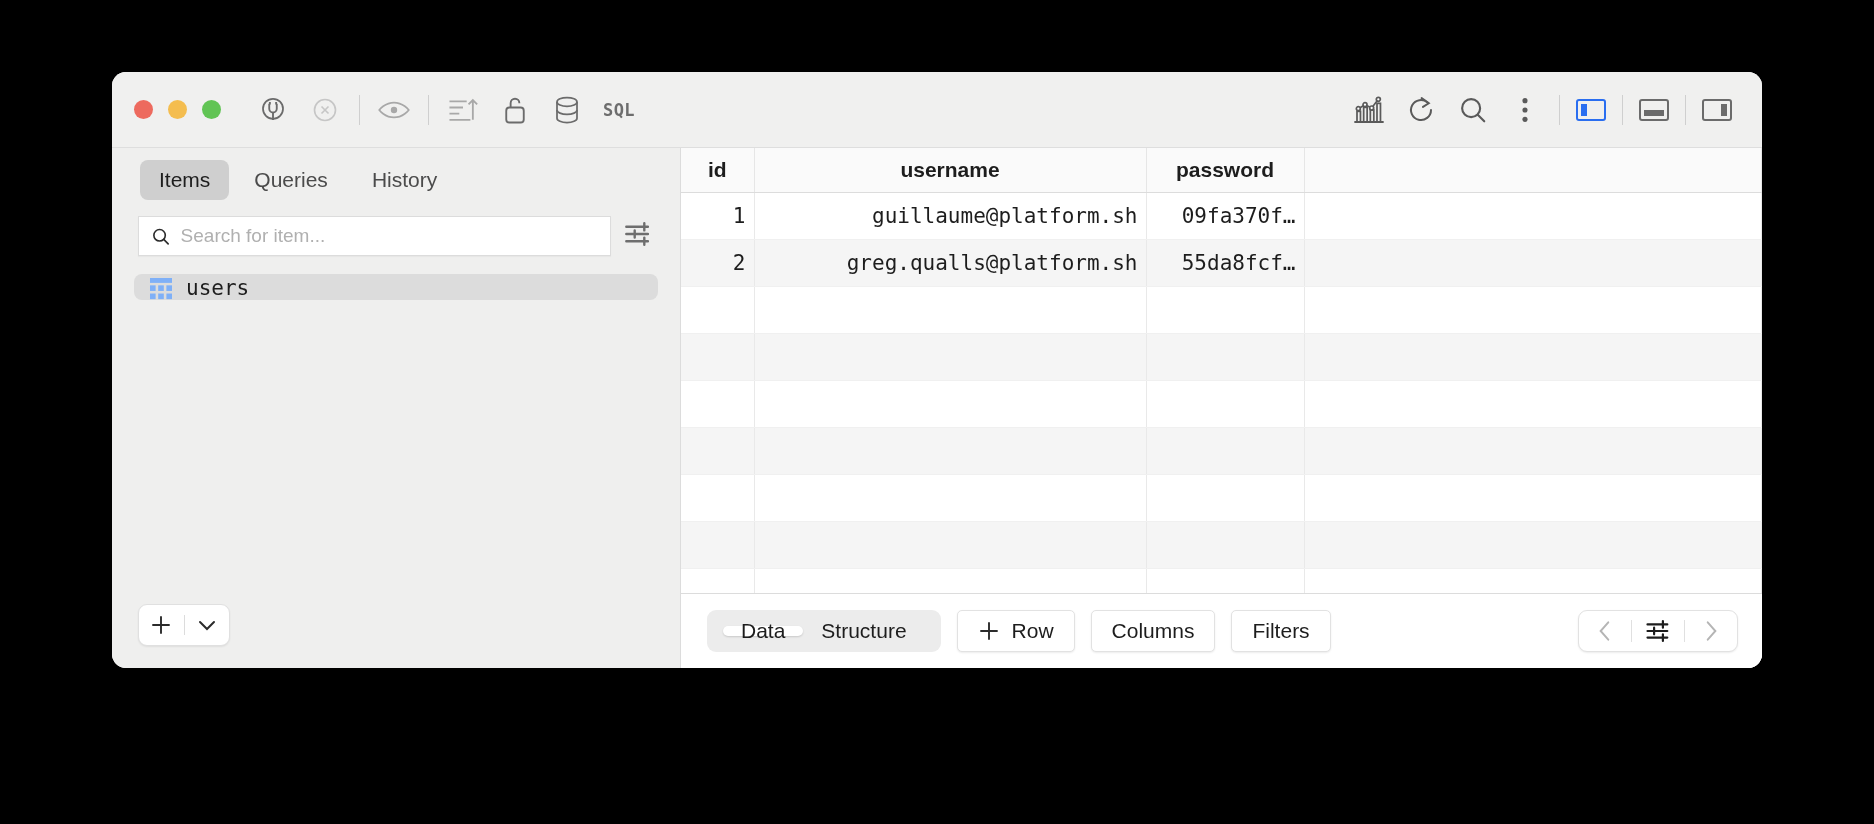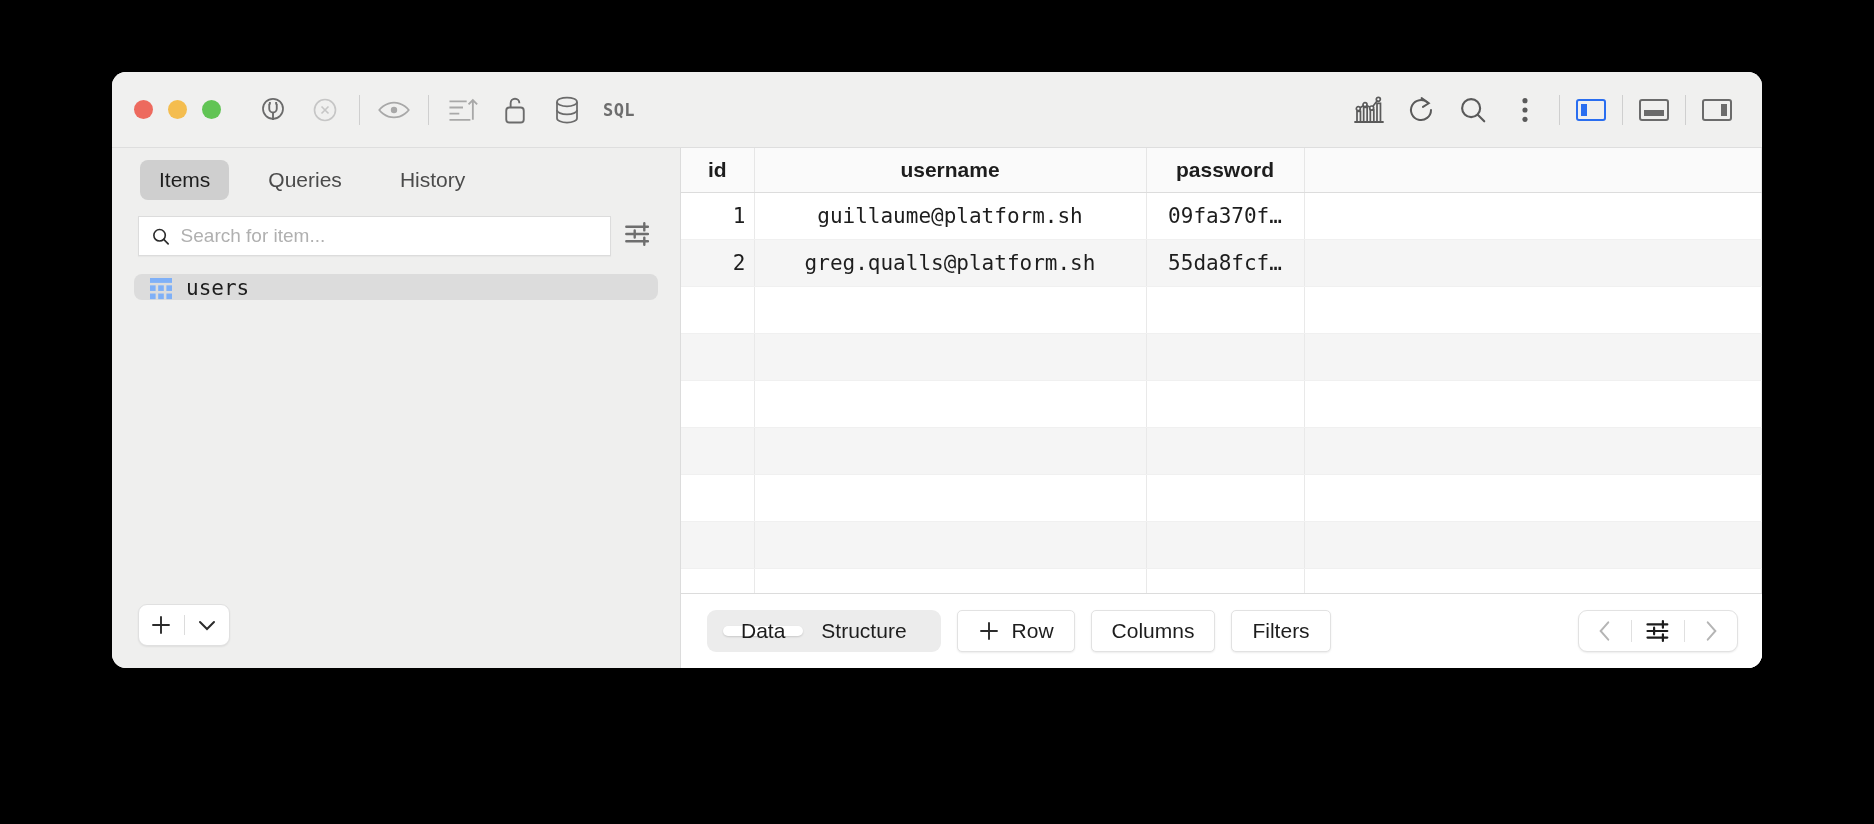--- a/index.html
+++ b/index.html
@@ -131,21 +131,21 @@
     background: #efefee;
     border-right: 1px solid #dcdcdc;
     display: flex;
     flex-direction: column;
     min-height: 0;
   }
 
   #side-tabs {
     display: flex;
     align-items: flex-end;
-    gap: 20px;
+    gap: 6px;
     padding: 12px 0 10px 28px;
   }
   .side-tab {
     font-size: 21px;
     color: #4b4b4b;
     padding: 8px 19px;
     border-radius: 8px;
     white-space: nowrap;
   }
   .side-tab.active {
@@ -268,21 +268,21 @@
     padding: 0 8px;
     overflow: hidden;
     white-space: nowrap;
   }
   table#grid tbody tr:nth-child(even) td { background: #f5f5f5; }
   table#grid tbody tr:nth-child(odd) td { background: #ffffff; }
   .col-id { width: 73px; }
   .col-username { width: 392px; }
   .col-password { width: 158px; }
   .cell-id { text-align: right; padding-right: 12px; }
-  .cell-text { text-align: center; padding-left: 10px; margin-top: 36px; }
+  .cell-text { text-align: right; padding-left: 10px; margin-top: 36px; }
 
   
   #bottombar {
     flex: 0 0 auto;
     height: 74px;
     background: #ffffff;
     display: flex;
     align-items: center;
     padding: 0 24px 0 26px;
     gap: 16px;

